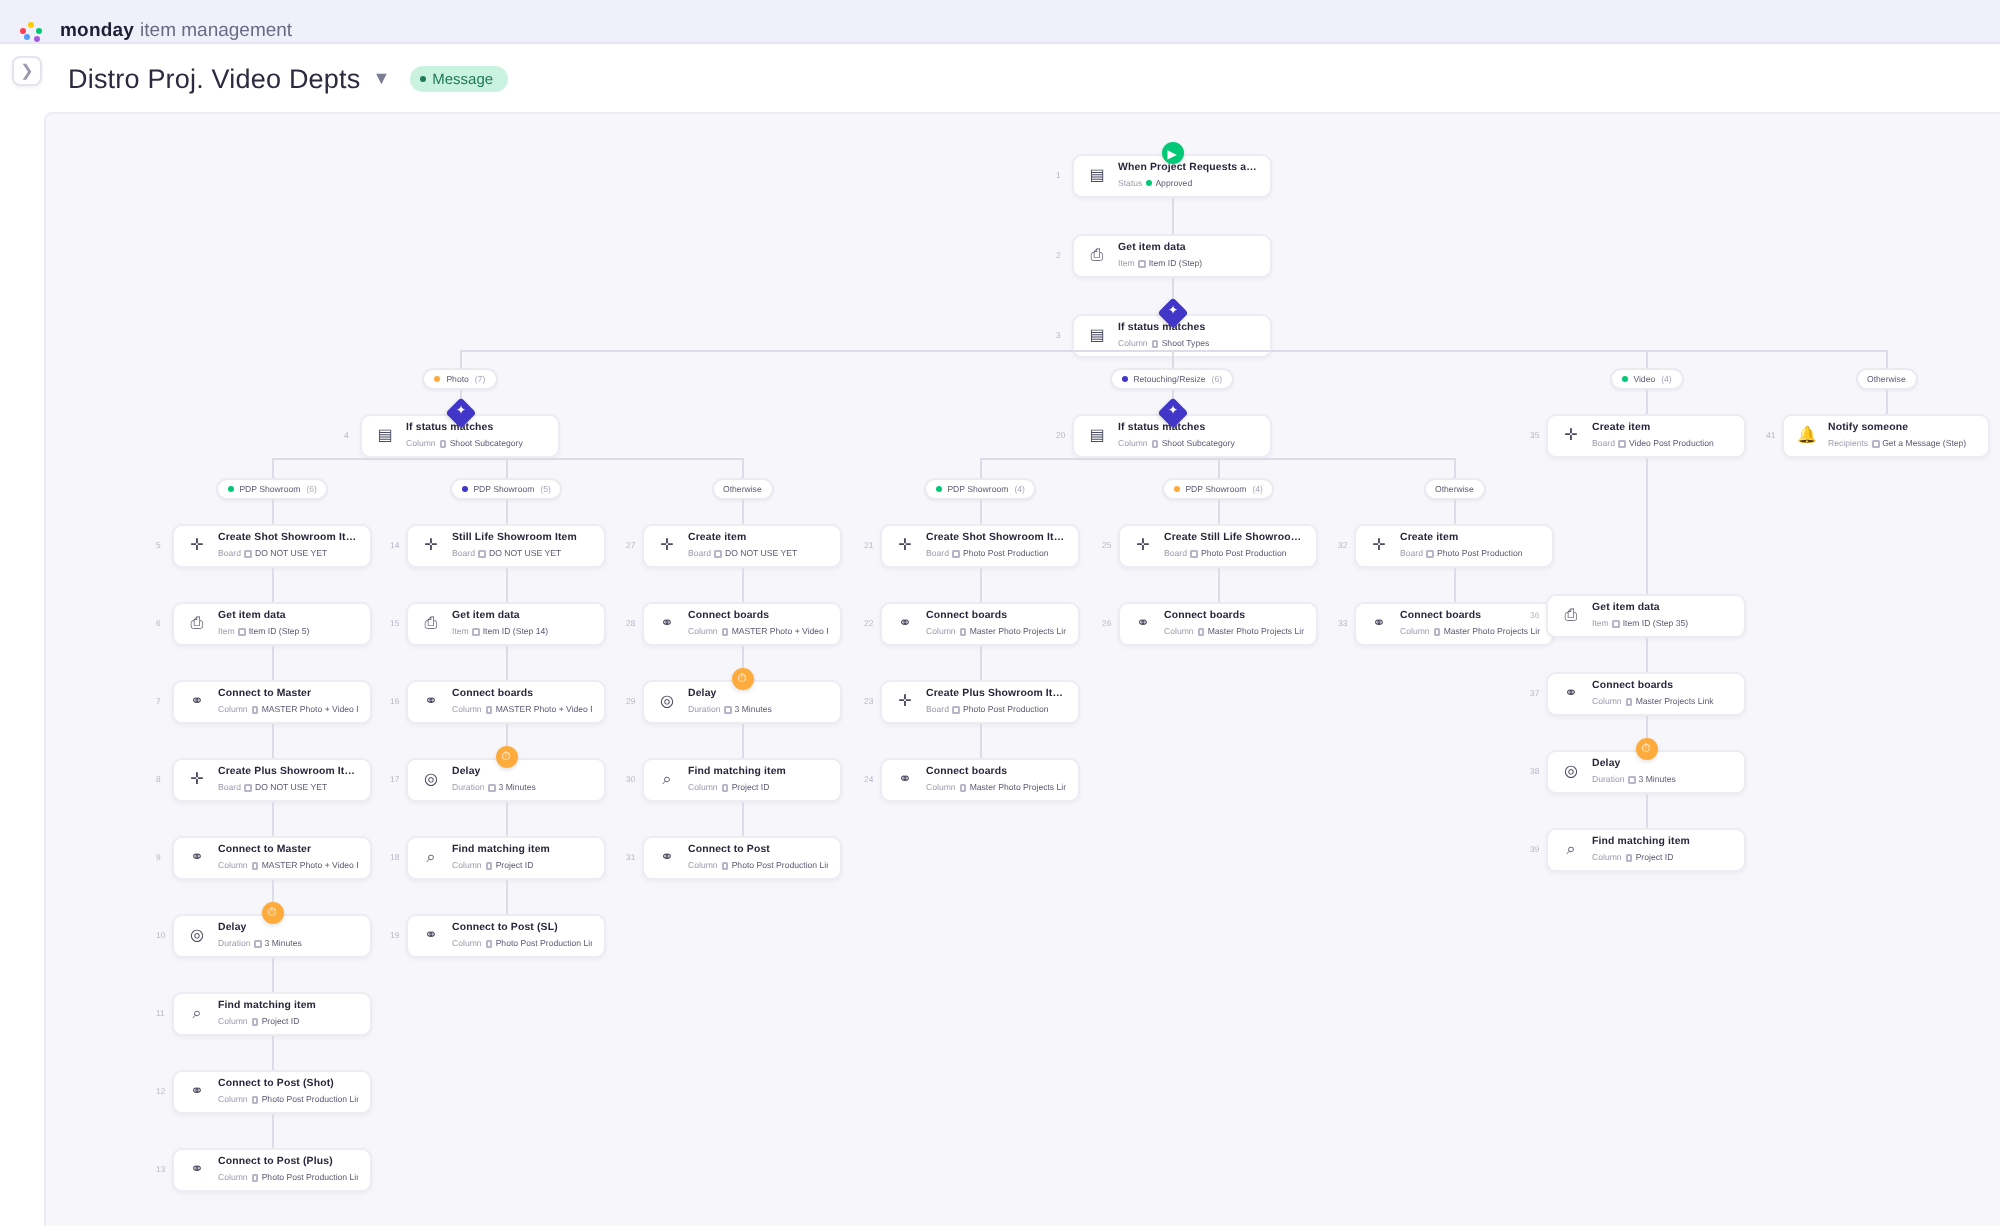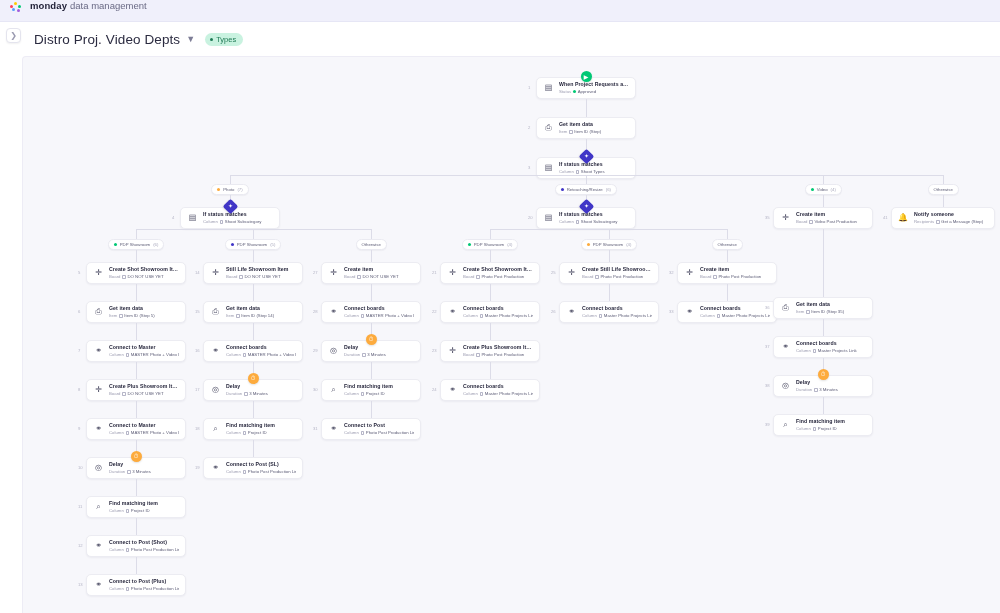--- a/index.html
+++ b/index.html
@@ -8,21 +8,21 @@
     font-family: "Liberation Sans", sans-serif;
     background: #ffffff;
     overflow: hidden;
   }
 
   
   .topbar {
     height: 22px;
     background: #f0f0fb;
     display: flex;
-    align-items: flex-start;
+    align-items: flex-end;
     padding: 0 10px;
     border-bottom: 1px solid #e6e6f5;
   }
   .logo-dots { width: 14px; height: 12px; position: relative; margin-right: 6px; flex: 0 0 auto; }
   .logo-dots i { position: absolute; width: 3px; height: 3px; border-radius: 50%; display: block; }
   .logo-dots i:nth-child(1) { left: 0;  top: 5px; background: #ff3d57; }
   .logo-dots i:nth-child(2) { left: 4px; top: 2px; background: #ffcb00; }
   .logo-dots i:nth-child(3) { left: 8px; top: 5px; background: #00c875; }
   .logo-dots i:nth-child(4) { left: 2px; top: 8px; background: #579bfc; }
   .logo-dots i:nth-child(5) { left: 7px; top: 9px; background: #a25ddc; }
@@ -200,32 +200,32 @@
 
 <div class="topbar">
   <span class="logo-dots">
     <i></i>
       <i></i>
       <i></i>
       <i></i>
       <i></i>
   </span>
   <span class="brand-bold">monday</span>
-  <span class="brand-light">data management</span>
+  <span class="brand-light">item management</span>
 </div>
 
 <div class="headerrow">
   <div class="sidebar-toggle">
     <span>❯</span>
   </div>
   <span class="page-title">Distro Proj. Video Depts</span>
   <span class="title-caret">▼</span>
   <span class="status-badge">
     <span class="dot"></span>
-    <span>Types</span>
+    <span>Message</span>
   </span>
 </div>
 
 <div class="canvas">
   <div class="flow" id="flow">
       <div class="node" style="left: 513px; top: 20px; width: 100px; height: 22px;">
         <span class="ic">▤</span>
         <span class="txt">
           <div class="t-title">When Project Requests are Appro...</div>
           <div class="t-sub">

